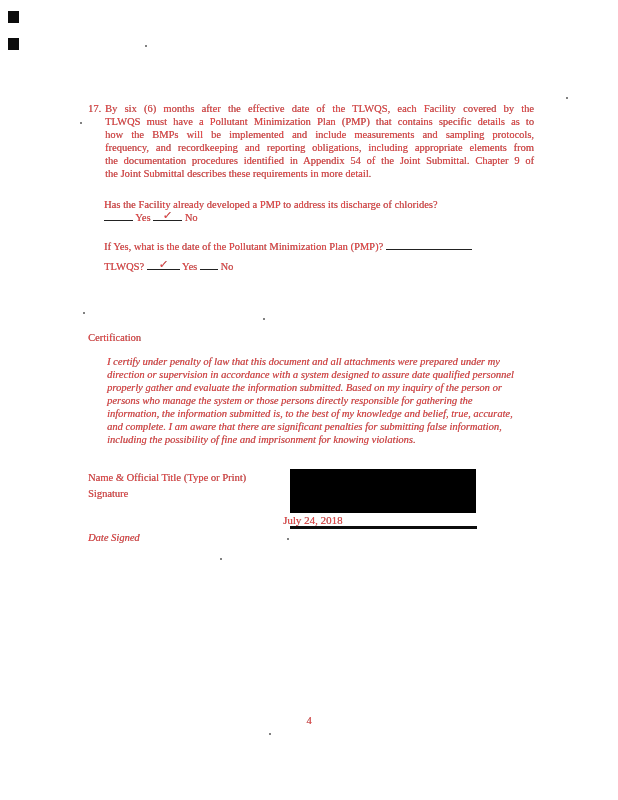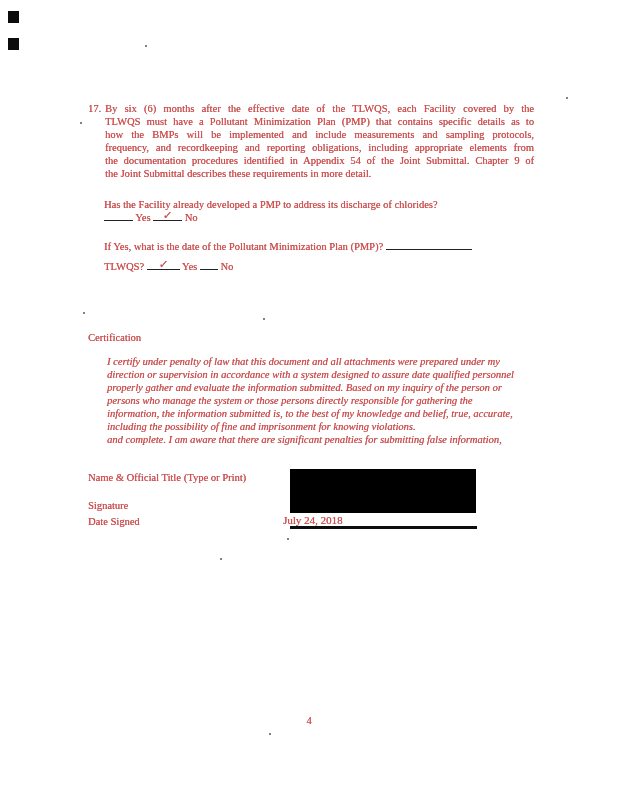--- a/index.html
+++ b/index.html
@@ -41,22 +41,22 @@
     position:absolute; left:0; right:0; bottom:-1px;
     text-align:center; font-size:11px; line-height:11px;
     transform:skewX(-6deg);
   }
 
   .certh { left:88px; top:332px; font-weight:normal; font-size:10.5px; }
   .certb { left:96px; top:355px; width:432px; font-style:italic;margin-left:11px; }
 
   .siglabel { font-size:10.5px; }
   .lbl-name { left:88px; top:472px; }
-  .lbl-sig  { left:88px; top:500px; }
-  .lbl-date { left:88px; top:516px; }
+  .lbl-sig  { left:88px; top:488px; }
+  .lbl-date { left:88px; top:532px;font-style:italic; }
   .hint { margin-left:3px; }
 
   .redaction { left:290px; top:469px; width:186px; height:44px; background:#000; }
   .datev { left:283px; top:514px; font-size:11px; }
   .dateline { left:290px; top:526px; width:187px; height:3px; background:#0d0d0d; }
 
   .pagenum { left:0; top:715px; width:618px; text-align:center; font-size:10.5px; }
 
   .artifact { position:absolute; background:#0c0c0c; }
   .a1 { left:8px;  top:11px; width:11px; height:12px; }
@@ -117,22 +117,22 @@
     </div>
   </div>
 
   <div class="sec certh">Certification</div>
   <div class="sec certb bt">
     <div>I certify under penalty of law that this document and all attachments were prepared under my</div>
     <div>direction or supervision in accordance with a system designed to assure date qualified personnel</div>
     <div>properly gather and evaluate the information submitted. Based on my inquiry of the person or</div>
     <div>persons who manage the system or those persons directly responsible for gathering the</div>
     <div>information, the information submitted is, to the best of my knowledge and belief, true, accurate,</div>
+    <div>and complete. I am aware that there are significant penalties for submitting false information,</div>
     <div>including the possibility of fine and imprisonment for knowing violations.</div>
-    <div>and complete. I am aware that there are significant penalties for submitting false information,</div>
   </div>
 
   <div class="sec siglabel lbl-name">
     <span>Name &amp; Official Title</span><span class="hint">(Type or Print)</span>
   </div>
   <div class="sec siglabel lbl-sig">Signature</div>
   <div class="sec siglabel lbl-date">Date Signed</div>
 
   <div class="sec redaction"></div>
   <div class="sec datev">July 24, 2018</div>

